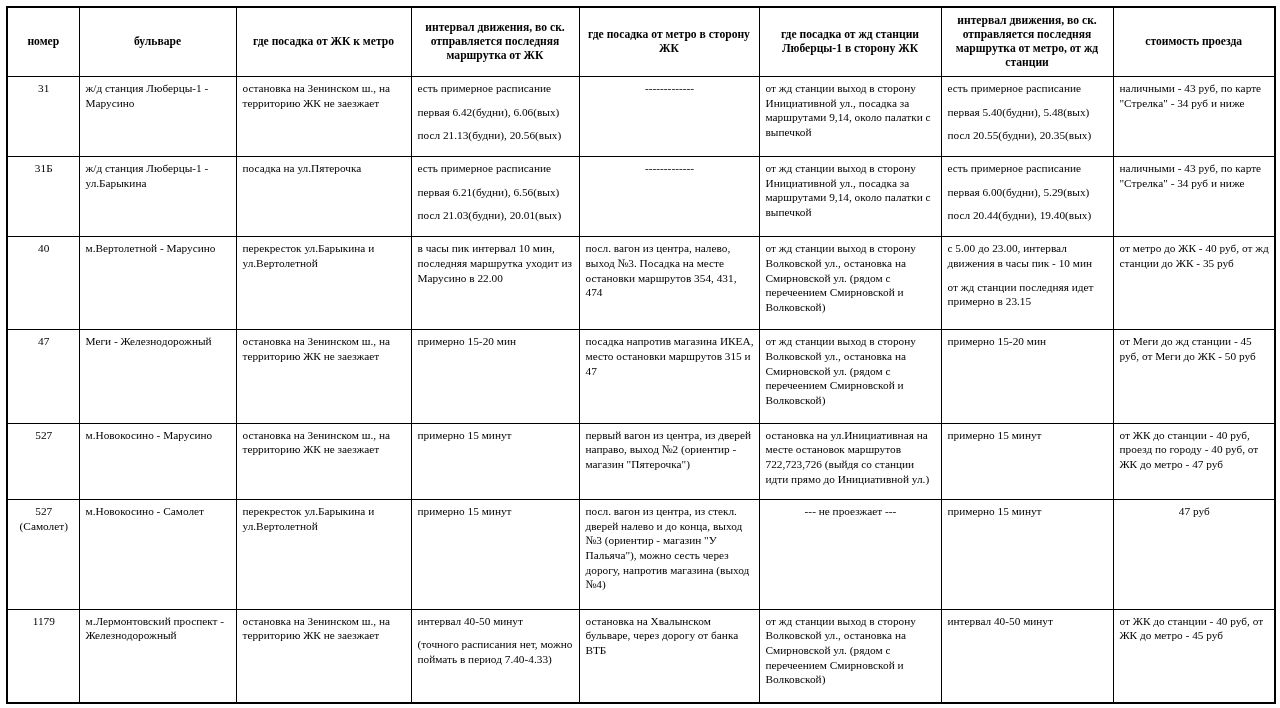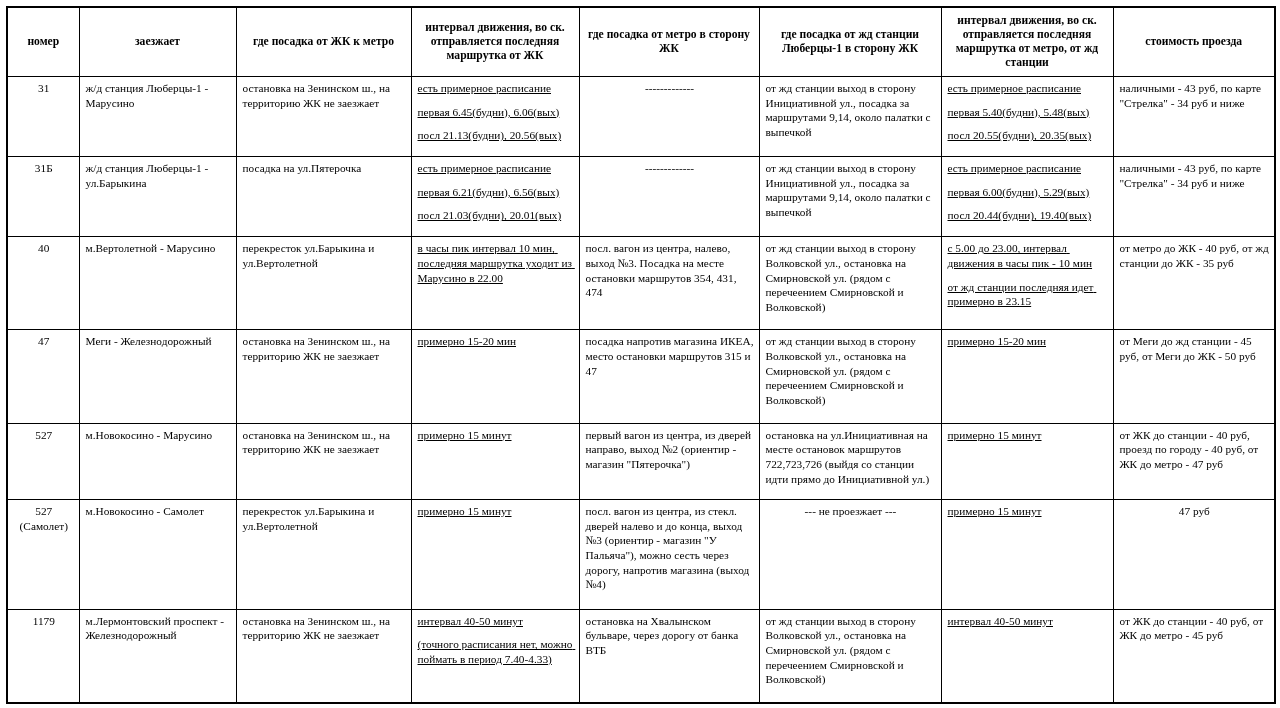--- a/index.html
+++ b/index.html
@@ -57,21 +57,20 @@
   td.c-mid {
     vertical-align: middle;
   }
   td.c-center {
     text-align: center;
     vertical-align: middle;
   }
   .cellline {
     display: block;
     white-space: pre-wrap;
-    text-decoration: underline;
   }
   .gap {
     display: block;
     height: 9px;
   }
   
   col.w-num    { width: 72px; }
   col.w-route  { width: 157px; }
   col.w-board1 { width: 175px; }
   col.w-int1   { width: 168px; }
@@ -91,40 +90,40 @@
       <col class="w-board1">
       <col class="w-int1">
       <col class="w-board2">
       <col class="w-board3">
       <col class="w-int2">
       <col class="w-price">
     </colgroup>
     <thead>
       <tr>
         <th>номер</th>
-        <th>заезжает</th>
+        <th>бульваре</th>
         <th>где посадка от ЖК к метро</th>
         <th>интервал движения,
 во ск. отправляется последняя маршрутка от ЖК</th>
         <th>где посадка от метро в сторону ЖК</th>
         <th>где посадка от жд станции Люберцы-1 в сторону ЖК</th>
         <th>интервал движения,
 во ск. отправляется последняя маршрутка от метро, от жд станции</th>
         <th>стоимость проезда</th>
       </tr>
     </thead>
     <tbody id="tbody">
         <tr>
           <td class="c-num">31</td>
           <td class="c-route">ж/д станция Люберцы-1 - Марусино</td>
           <td class="c-mid">остановка на Зенинском ш., на территорию ЖК не заезжает</td>
           <td class="c-mid">
             <span class="cellline">есть примерное расписание</span>
             <span class="gap"></span>
-            <span class="cellline">первая 6.45(будни), 6.06(вых)</span>
+            <span class="cellline">первая 6.42(будни), 6.06(вых)</span>
             <span class="gap"></span>
             <span class="cellline">посл 21.13(будни), 20.56(вых)</span>
           </td>
           <td class="c-center">-------------</td>
           <td class="c-mid">от жд станции выход в сторону Инициативной ул., посадка за маршрутами 9,14, около палатки с выпечкой</td>
           <td class="c-mid">
             <span class="cellline">есть примерное расписание</span>
             <span class="gap"></span>
             <span class="cellline">первая 5.40(будни), 5.48(вых)</span>
             <span class="gap"></span>

